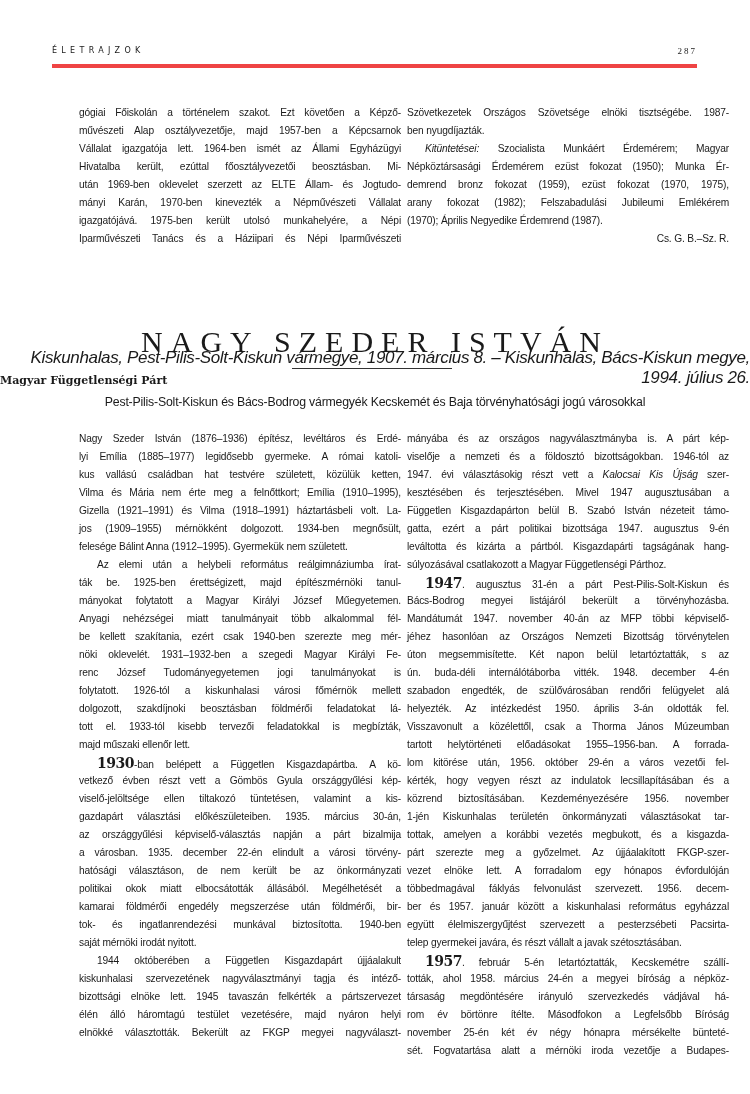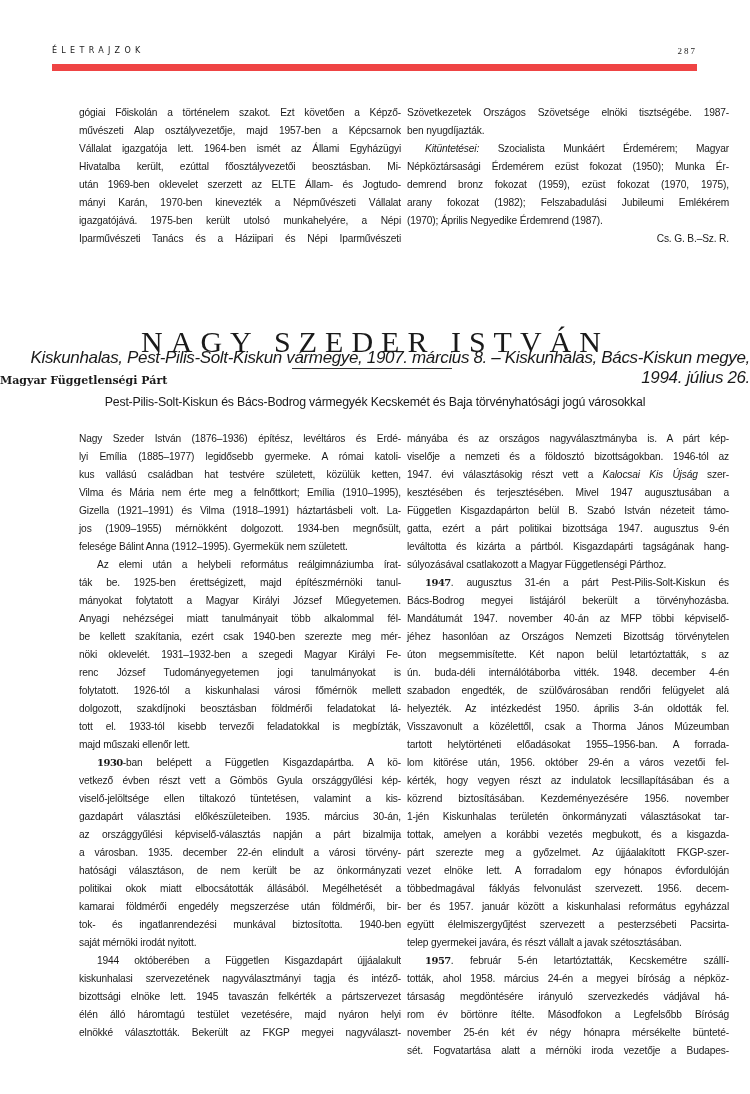--- a/index.html
+++ b/index.html
@@ -1,30 +1,30 @@
 <!DOCTYPE html>
 <html><head>
 <meta charset="utf-8">
 <style>
   html, body { margin: 0; padding: 0; background: #ffffff; }
   body { width: 750px; height: 1094px; position: relative; overflow: hidden; color: #1a1a1a; font-family: "Liberation Sans", sans-serif; }
-  .running-head { position: absolute; top: 46px; left: 52px; right: 53px; height: 18px; border-bottom: 7px solid #ef4444; }
+  .running-head { position: absolute; top: 46px; left: 52px; right: 53px; height: 18px; border-bottom: 4px solid #ef4444; }
   .running-title { position: absolute; left: 0; top: 0; font-size: 8px; letter-spacing: 4.3px; font-family: "DejaVu Sans", sans-serif; }
   .page-number { position: absolute; right: 0; top: 0; font-size: 9px; letter-spacing: 2px; font-family: "Liberation Serif", serif; }
   .col { position: absolute; width: 322px; font-size: 10.2px; line-height: 18px; font-family: "Liberation Sans", sans-serif; letter-spacing: -0.15px; margin-left: 27px; }
   .col .line { display: block; white-space: nowrap; text-align: justify; text-align-last: justify; height: 18px; }
   .col .line.last { text-align-last: left; }
   .col .line.indent { padding-left: 18px; }
   .col .line.right { text-align: left; text-align-last: right; }
   .top-left { left: 52px; top: 104px; }
   .top-right { left: 380px; top: 104px; }
   .bottom-left { left: 52px; top: 430px; }
   .bottom-right { left: 380px; top: 430px; }
   .italic { font-style: italic; }
-  .year-initial { font-family: "DejaVu Serif", serif; font-weight: bold; font-size: 10px; letter-spacing: -0.5px; }
+  .year-initial { font-family: "DejaVu Serif", serif; font-weight: bold; font-size: 14px; letter-spacing: -0.5px; }
   .article-title { position: absolute; top: 305px; left: 0; width: 750px; text-align: center; font-family: "Liberation Serif", serif; font-size: 30px; letter-spacing: 8px; font-weight: normal; }
   .life-dates { position: absolute; top: 348px; left: 0; width: 750px; text-align: right; font-size: 17px; letter-spacing: -0.35px; font-family: "Liberation Sans", sans-serif; font-style: italic; }
   .title-rule { position: absolute; top: 368px; left: 292px; width: 160px; border-top: 1px solid #333; }
   .party { position: absolute; top: 374px; left: 0; width: 750px; text-align: left; font-family: "DejaVu Serif", serif; font-weight: bold; font-size: 11px; }
   .constituency { position: absolute; top: 395px; left: 0; width: 750px; text-align: center; font-size: 12.3px; letter-spacing: -0.2px; font-family: "Liberation Sans", sans-serif; }
 </style>
 </head>
 <body>
 
 <div class="running-head">

